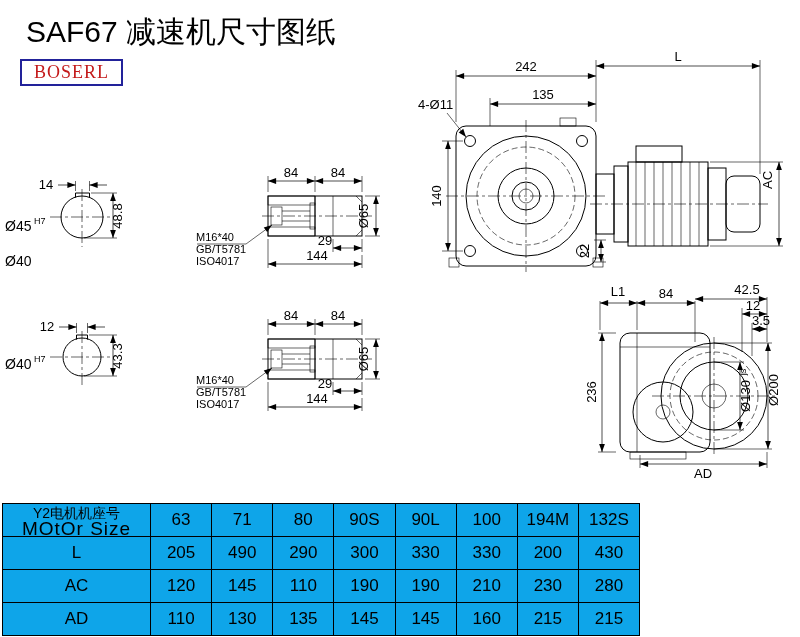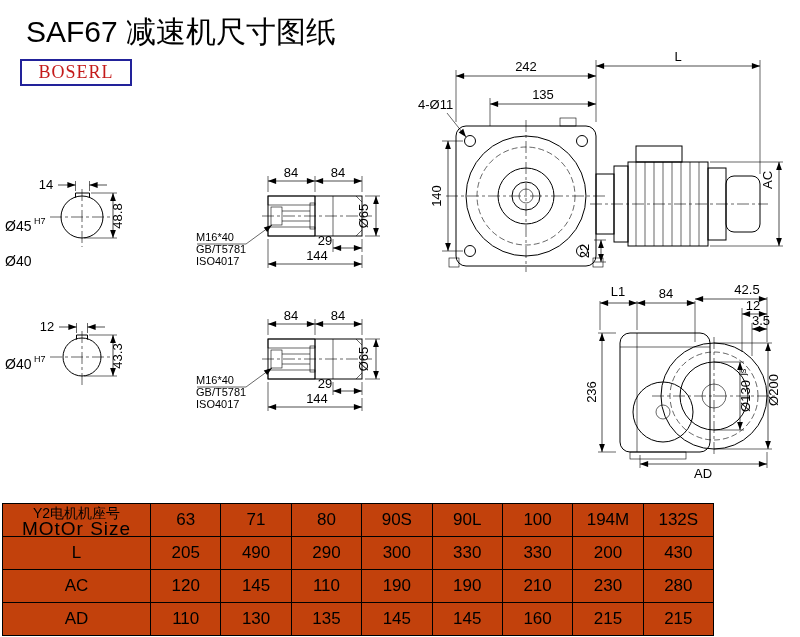--- a/index.html
+++ b/index.html
@@ -11,21 +11,21 @@
     position: relative;
     overflow: hidden;
     color: #000;
   }
   .title {
     position: absolute; left: 26px; top: 12px;
     font-size: 30px; font-weight: 400; color: #000;
   }
   .brand-box {
     position: absolute; left: 20px; top: 59px;
-    width: 112px; height: 27px;
+    width: 103px; height: 27px;
     border: 2px solid #22229a;
     display: flex; align-items: center; justify-content: center;
     background: #fff;
   }
   .brand-box span {
     font-family: "Liberation Serif", serif;
     font-size: 18px; color: #c41a1a; letter-spacing: 1px;
   }
   svg.drawing { position: absolute; left: 0; top: 0; }
 
@@ -37,23 +37,23 @@
   .ext  { stroke: #000; stroke-width: 0.6; fill: none; }
   .dim  { stroke: #000; stroke-width: 0.7; fill: none; }
   text.t   { font-family: "Liberation Sans", sans-serif; font-size: 13px; fill: #000; }
   text.ts  { font-family: "Liberation Sans", sans-serif; font-size: 11px; fill: #000; }
   text.tl  { font-family: "Liberation Sans", sans-serif; font-size: 14px; fill: #000; }
   text.sup { font-family: "Liberation Sans", sans-serif; font-size: 9px;  fill: #000; }
 
   
   .size-table {
     position: absolute; left: 2px; top: 503px;
-    width: 712px; height: 132px;
+    width: 638px; height: 132px;
     border-collapse: collapse; table-layout: fixed;
-    background: #c2410c;
+    background: #0ea5e9;
   }
   .size-table td {
     border: 1px solid #000;
     text-align: center; vertical-align: middle;
     font-size: 17px; padding: 0;
   }
   .size-table col.head-col { width: 148px; }
   .size-table tr { height: 33px; }
   .size-table .hdr div.cn { font-size: 14px; line-height: 16px; }
   .size-table .hdr div.en { font-size: 19px; line-height: 15px; letter-spacing: 1px; }

